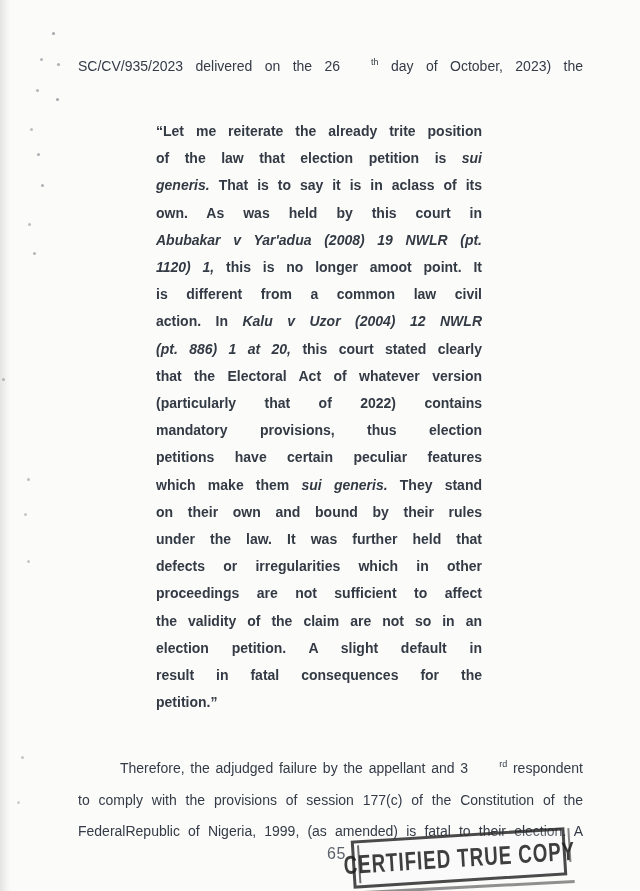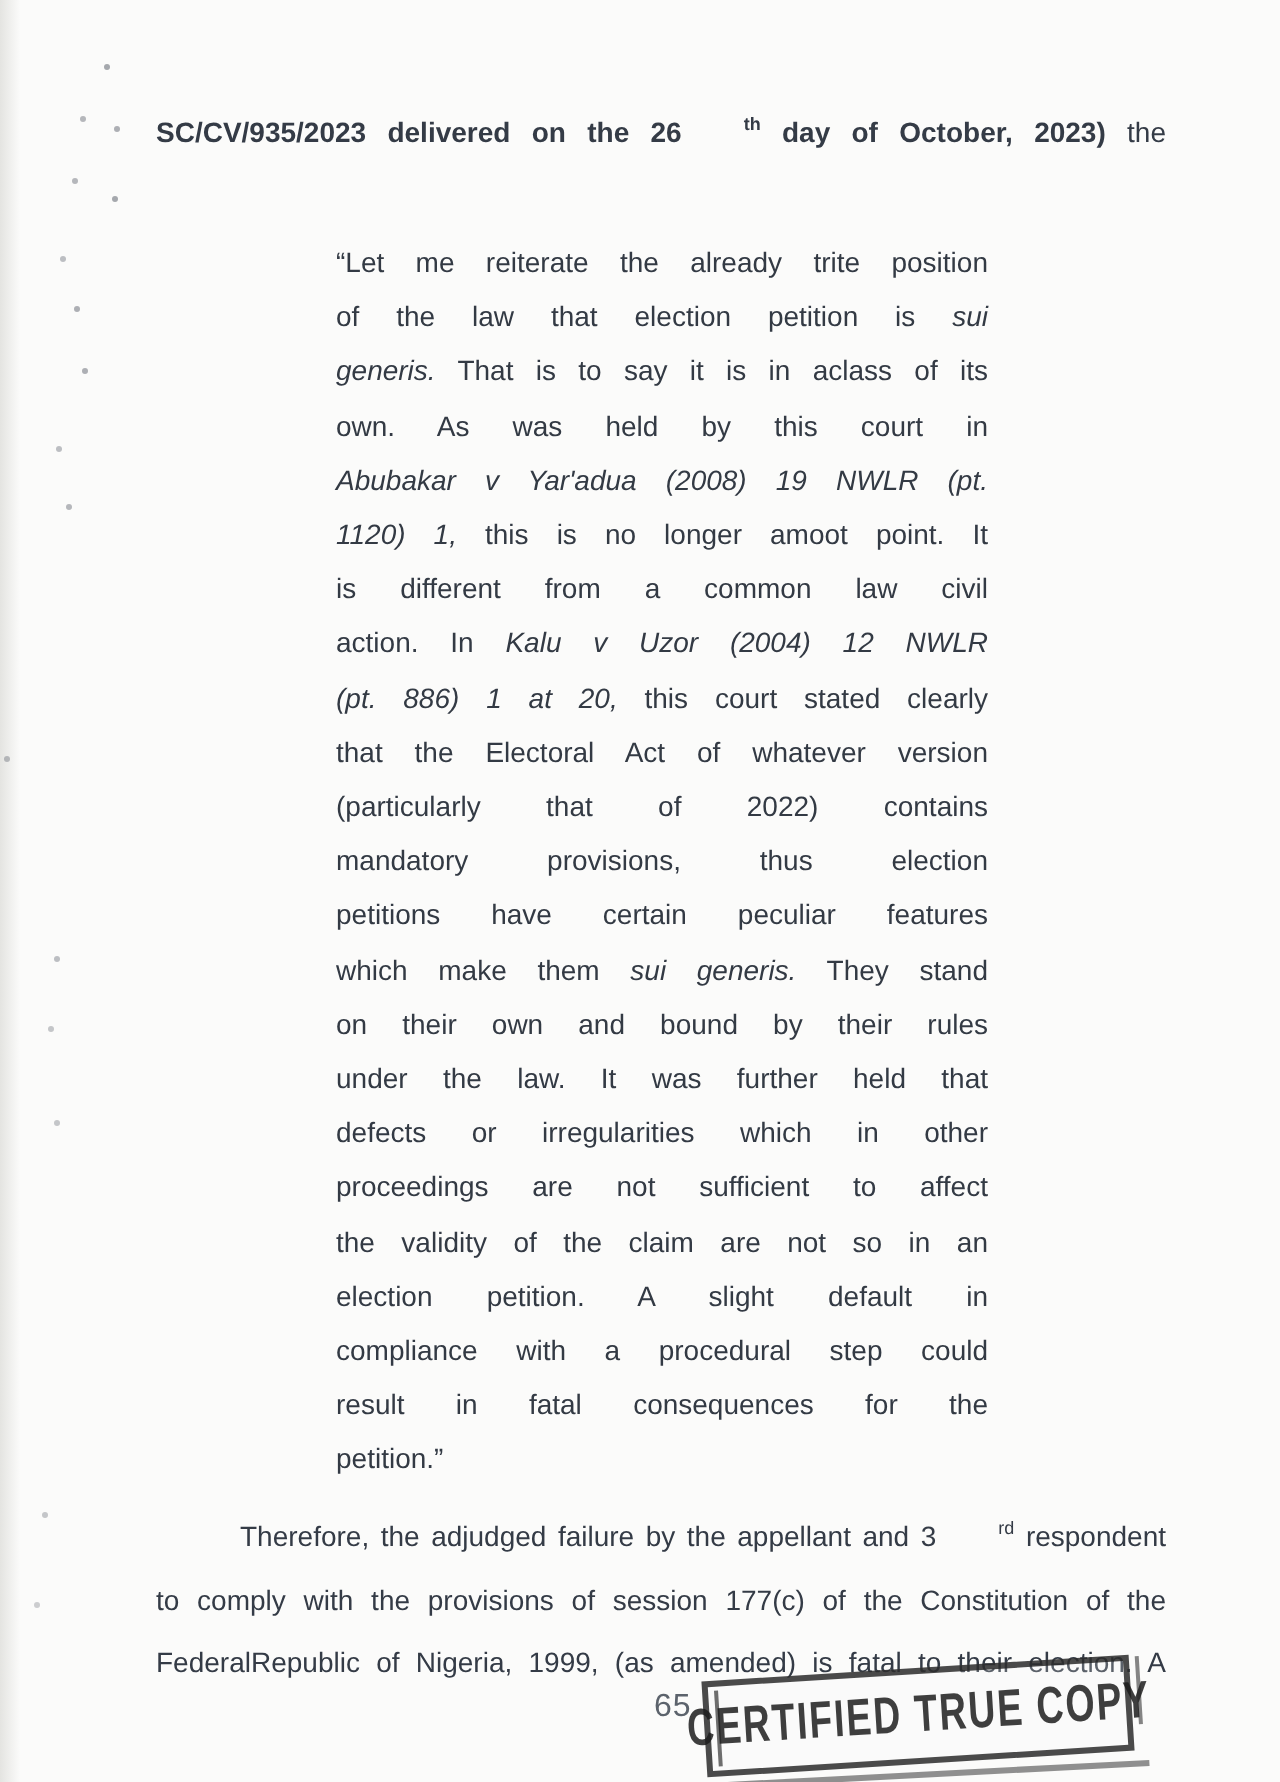--- a/index.html
+++ b/index.html
@@ -34,31 +34,31 @@
       24px 513px 0 0 rgba(95,100,110,.35),
       27px 560px 0 0 rgba(95,100,110,.35),
       21px 756px 0 0 rgba(95,100,110,.35),
       17px 801px 0 0 rgba(95,100,110,.3);
   }
   .header{
     position:absolute;left:78px;top:50px;width:505px;
     font-size:14px;line-height:32.5px;
   }
   .quote{
-    position:absolute;left:168px;top:118px;width:326px;
-    font-size:14px;font-weight:normal;line-height:27.2px;color:#333a44;
+    position:absolute;left:156px;top:118px;width:326px;
+    font-size:14px;font-weight:bold;line-height:27.2px;color:#333a44;
   }
   .footer{
     position:absolute;left:78px;top:753px;width:505px;
     font-size:14px;line-height:31.5px;
   }
   .line.just{text-align:justify;text-align-last:justify;}
   .line.ind{text-indent:42px;}
   .it{font-style:italic;}
-  .bd{font-weight:bold;}
+  .bd{font-weight:normal;}
   sup{font-size:9px;vertical-align:super;line-height:0;padding-left:31px;}
   .pagenum{
     position:absolute;left:327px;top:845px;
     font-size:16px;color:#5c636c;letter-spacing:.5px;
   }
   .stamp{
     position:absolute;left:352px;top:834px;width:208px;height:42px;
     border:3px solid rgba(35,35,35,.82);
     transform:rotate(-3.6deg);
     display:flex;align-items:center;justify-content:center;
@@ -108,21 +108,20 @@
       <div class="line just"><span>(particularly that of 2022) contains</span></div>
       <div class="line just"><span>mandatory provisions, thus election</span></div>
       <div class="line just"><span>petitions have certain peculiar features</span></div>
       <div class="line just"><span>which make them </span><span class="it">sui generis.</span><span> They stand</span></div>
       <div class="line just"><span>on their own and bound by their rules</span></div>
       <div class="line just"><span>under the law. It was further held that</span></div>
       <div class="line just"><span>defects or irregularities which in other</span></div>
       <div class="line just"><span>proceedings are not sufficient to affect</span></div>
       <div class="line just"><span>the validity of the claim are not so in an</span></div>
       <div class="line just"><span>election petition. A slight default in</span></div>
-      <div class="line just"><span>compliance with a procedural step could</span></div>
       <div class="line just"><span>result in fatal consequences for the</span></div>
       <div class="line"><span>petition.”</span></div>
     </div>
 
   <div class="footer">
       <div class="line just ind"><span>Therefore, the adjudged failure by the appellant and 3</span><sup>rd</sup><span> respondent</span></div>
       <div class="line just"><span>to comply with the provisions of session 177(c) of the Constitution of the</span></div>
       <div class="line just"><span>FederalRepublic of Nigeria, 1999, (as amended) is fatal to their election. A</span></div>
     </div>
 

